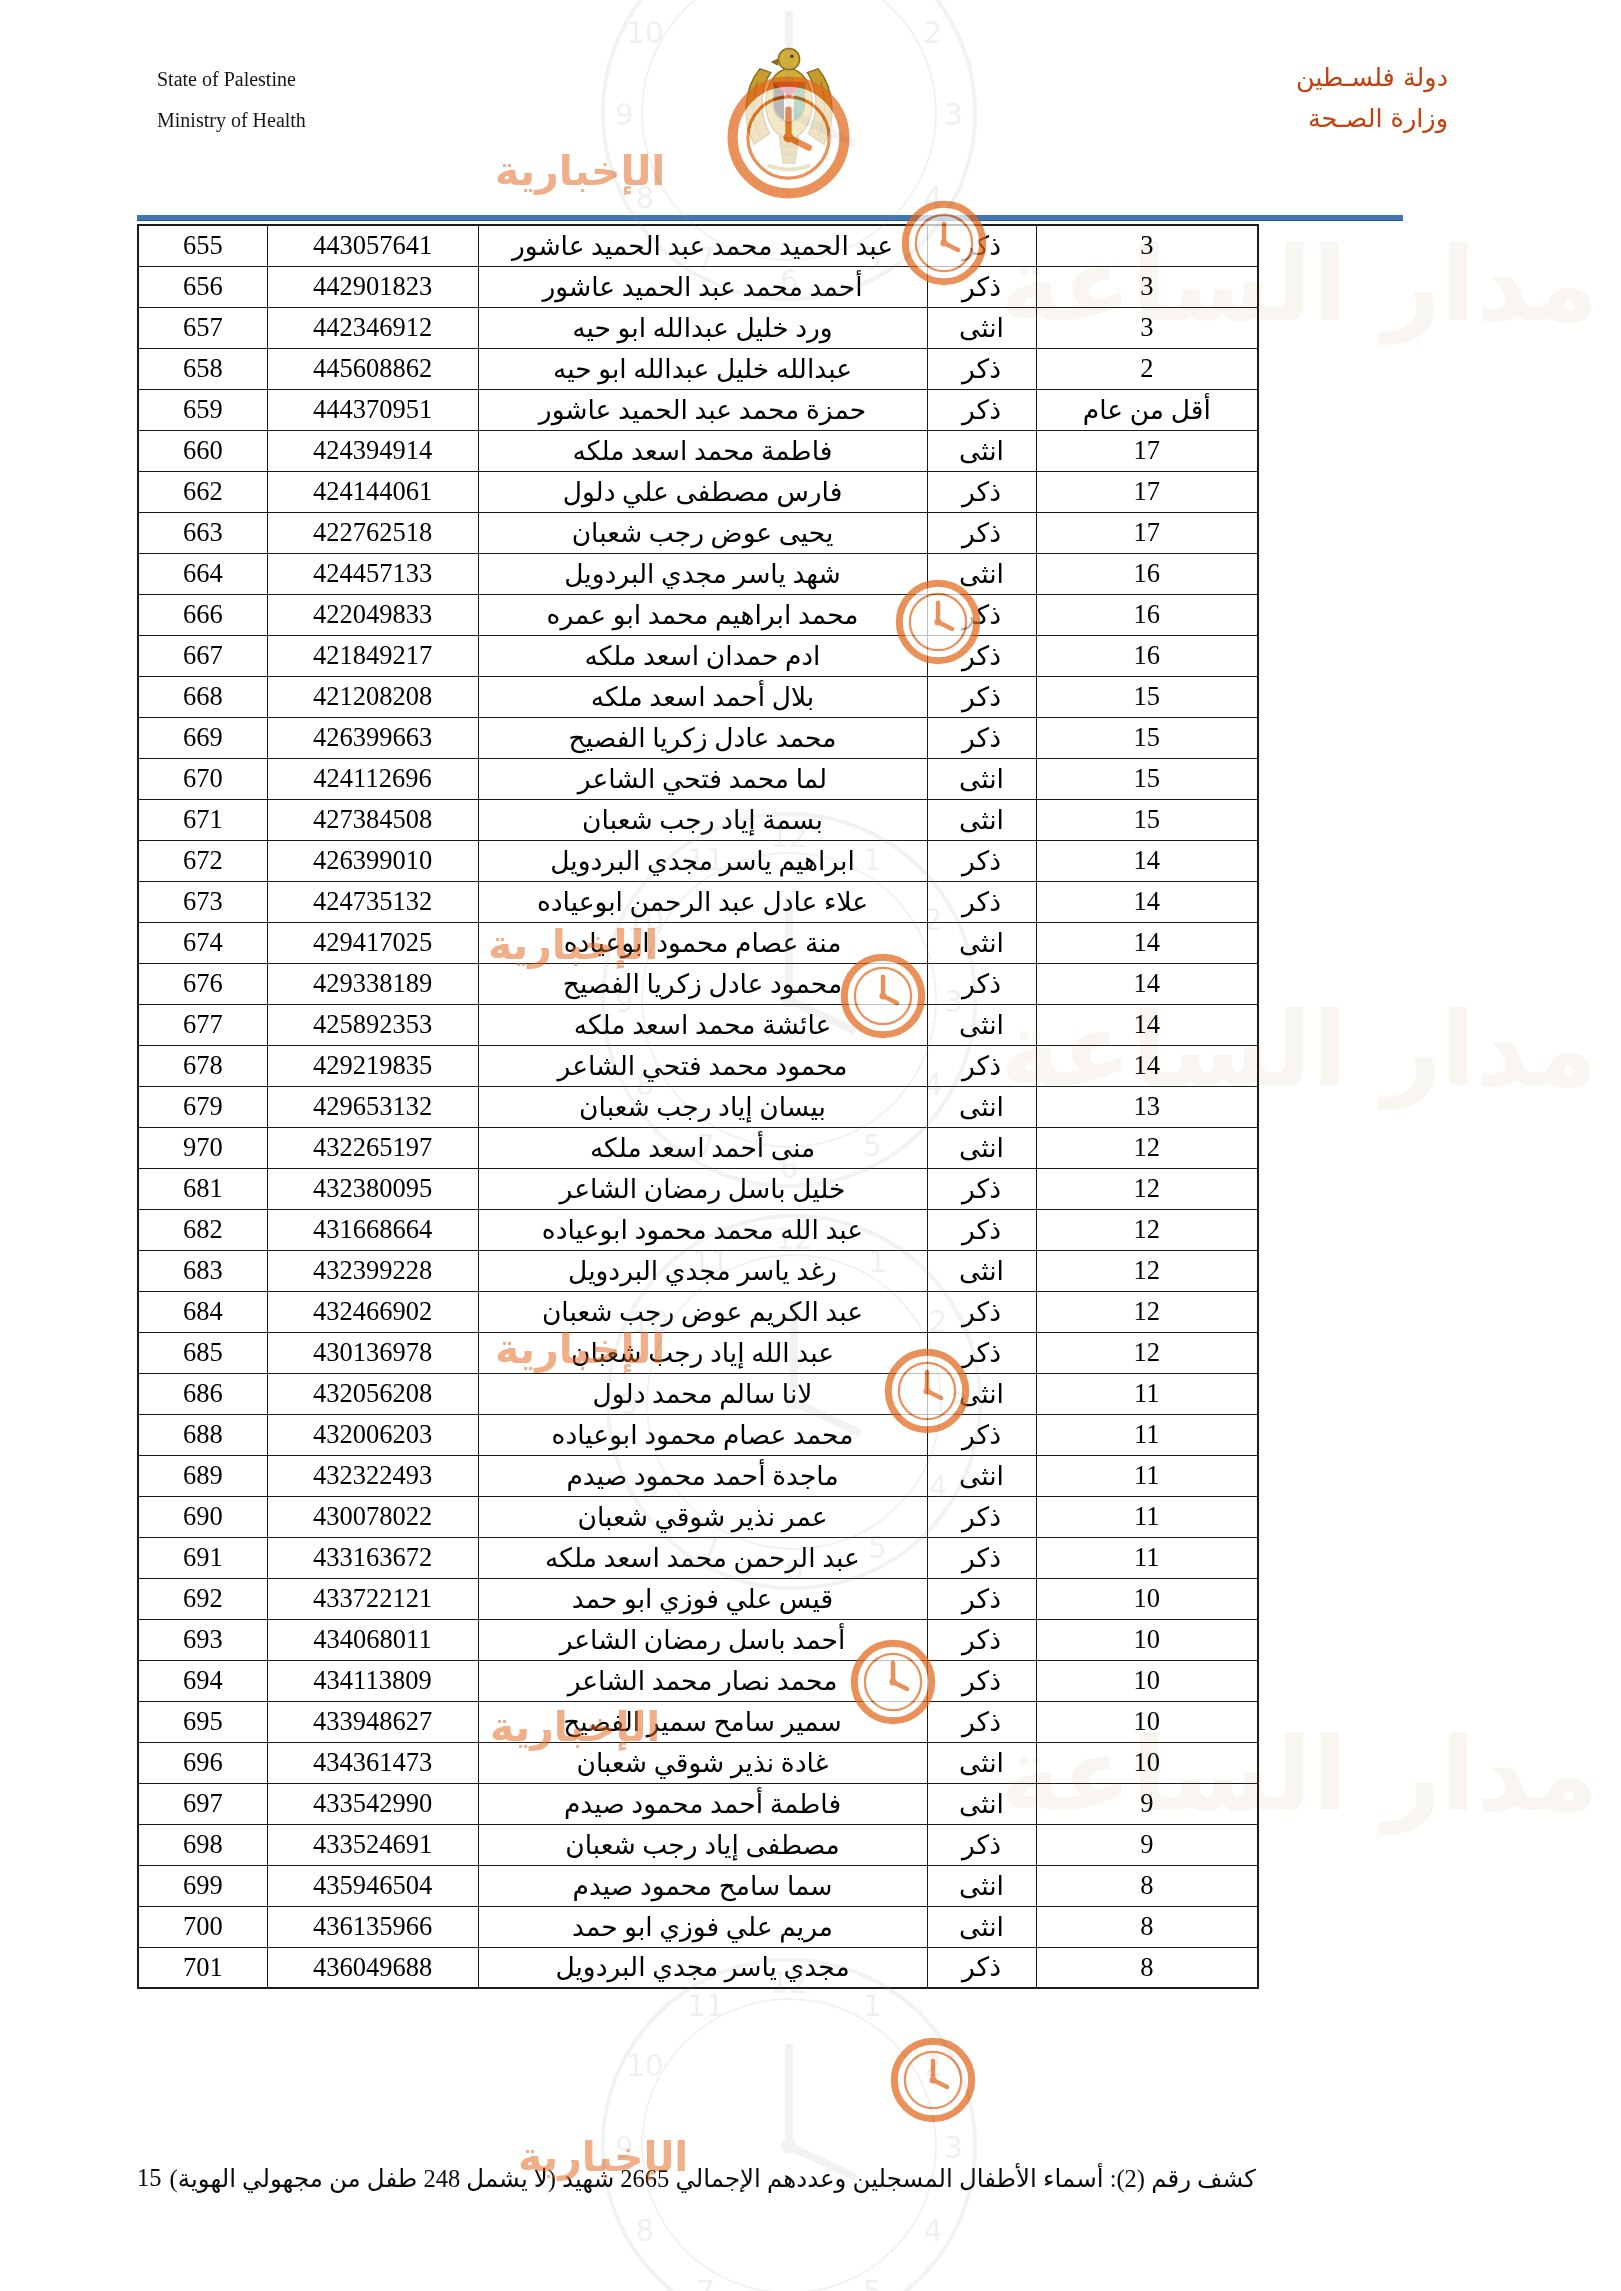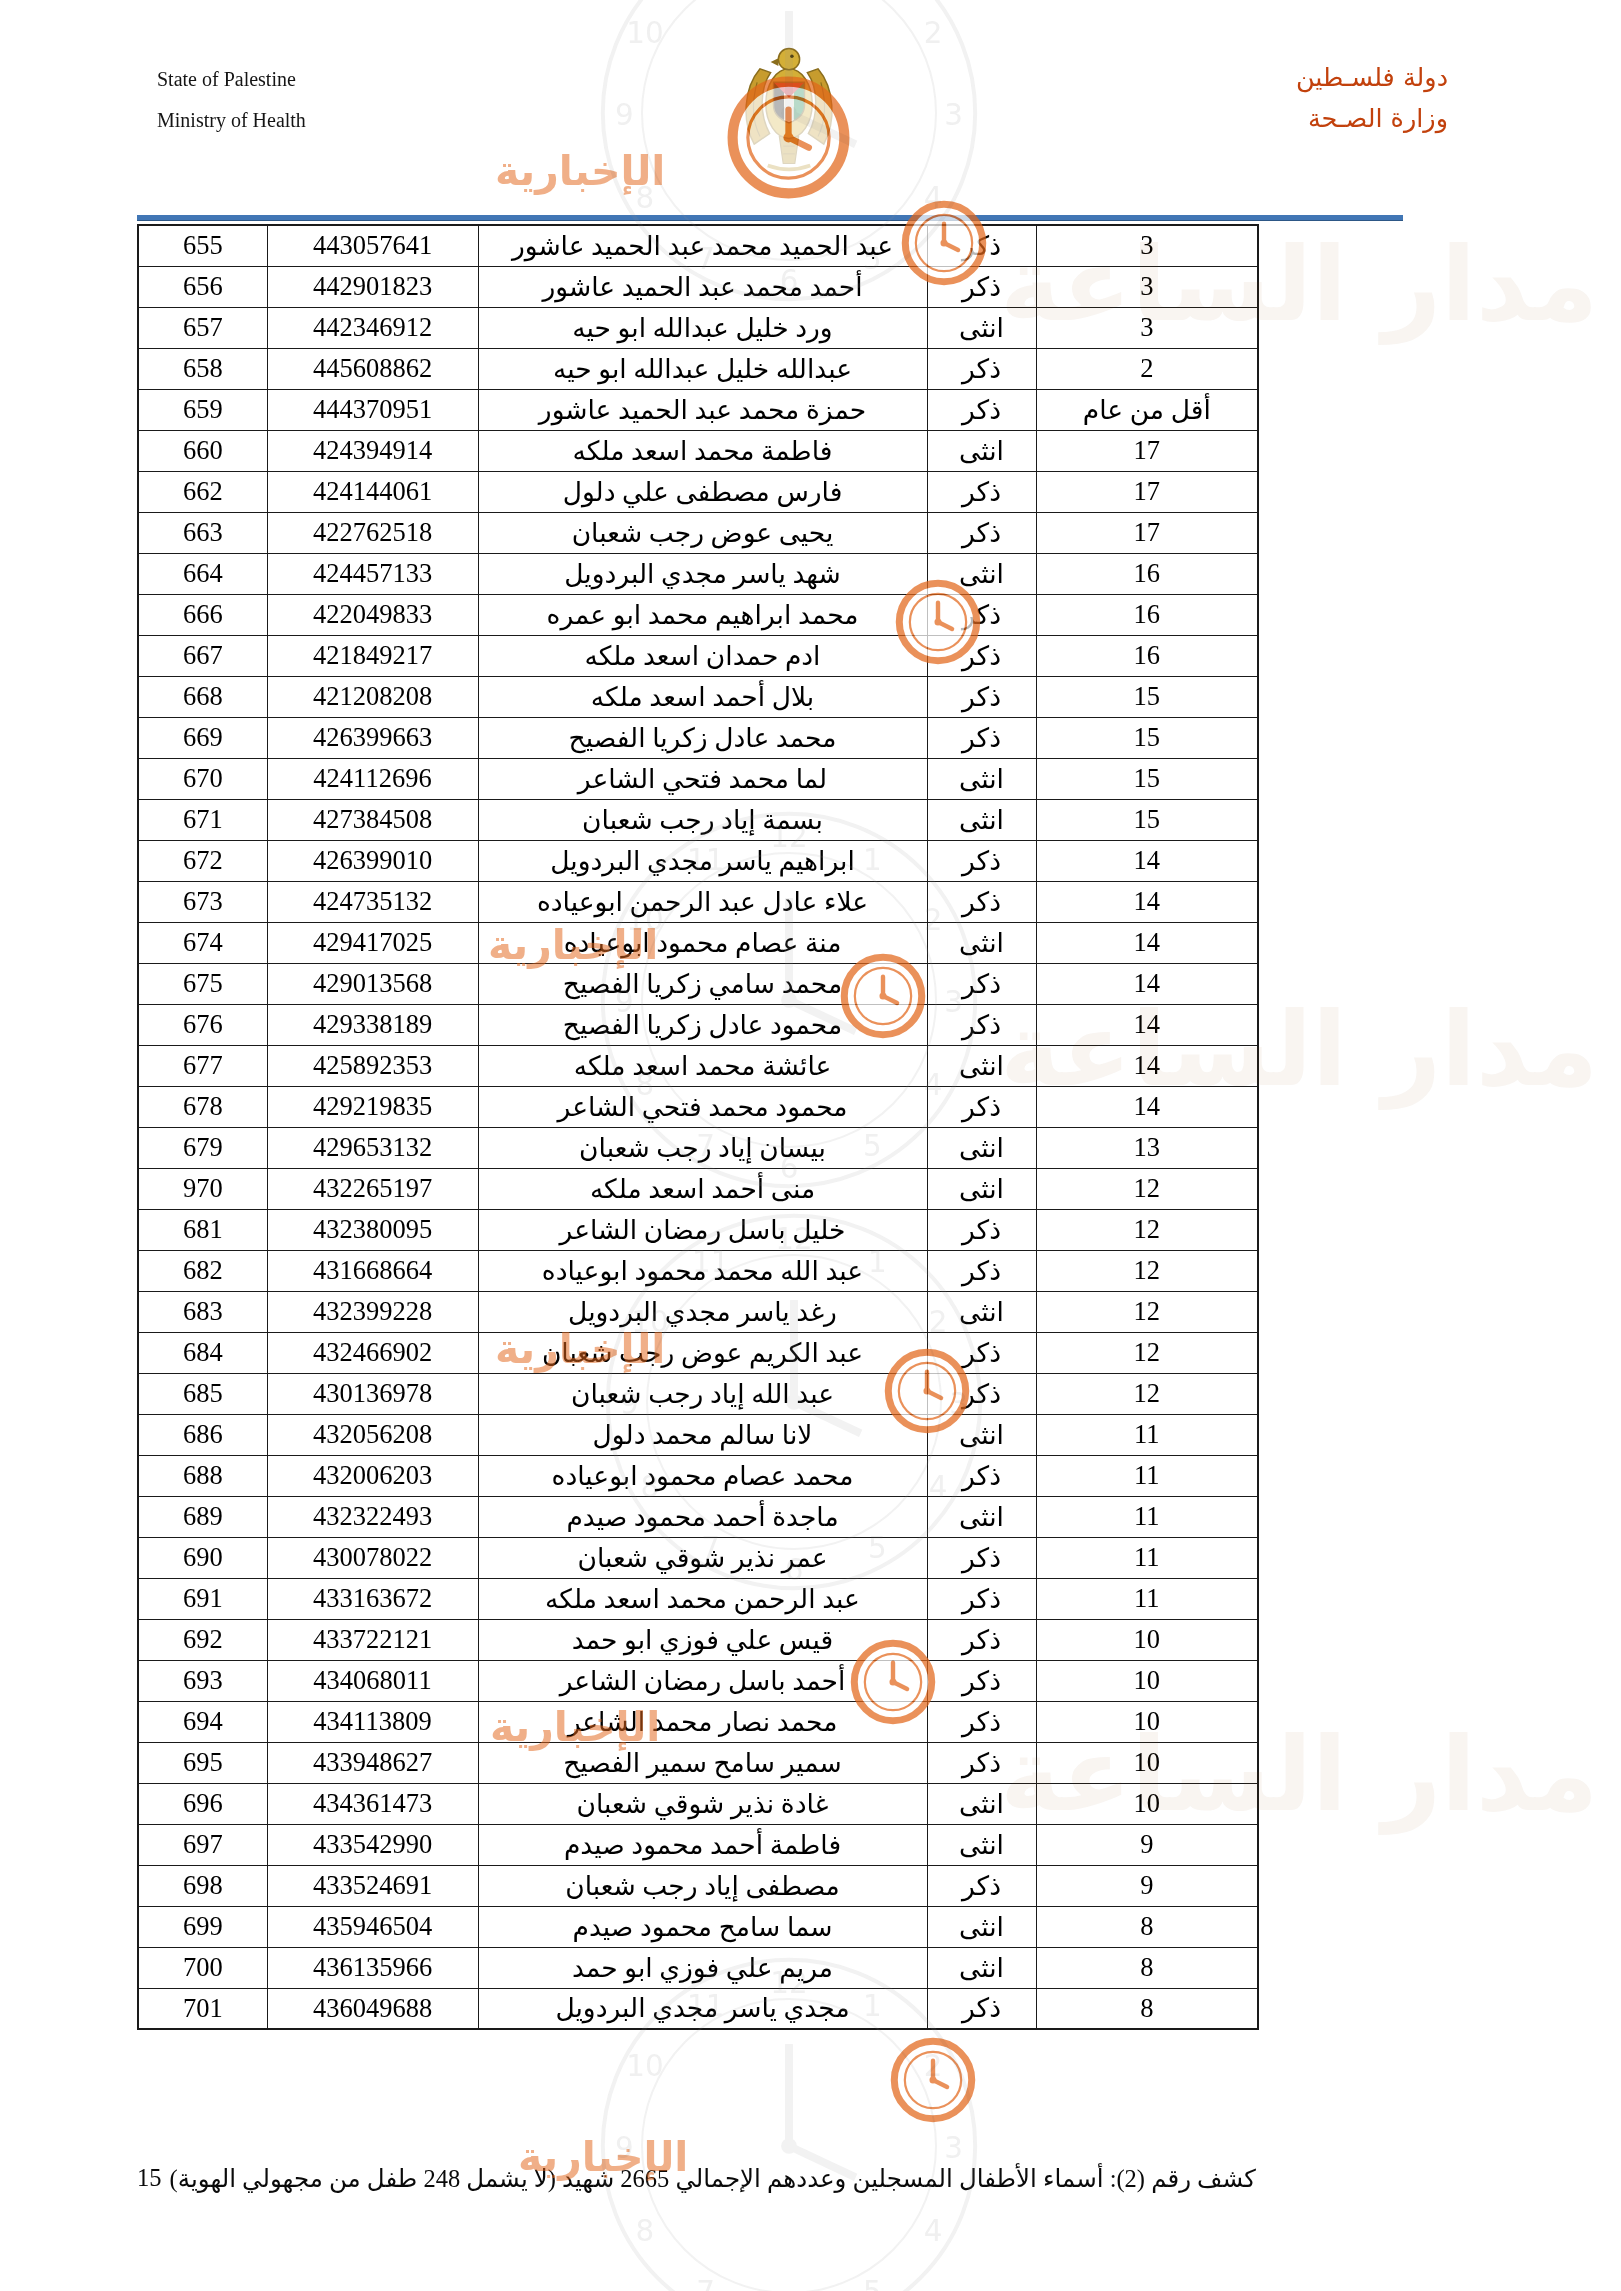--- a/index.html
+++ b/index.html
@@ -328,27 +328,20 @@
           <td class="age">14</td>
         </tr>
         <tr>
           <td class="serial">674</td>
           <td class="id">429417025</td>
           <td class="name" dir="rtl">منة عصام محمود ابوعياده</td>
           <td class="gender" dir="rtl">انثى</td>
           <td class="age">14</td>
         </tr>
         <tr>
-          <td class="serial">675</td>
-          <td class="id">429013568</td>
-          <td class="name" dir="rtl">محمد سامي زكريا الفصيح</td>
-          <td class="gender" dir="rtl">ذكر</td>
-          <td class="age">14</td>
-        </tr>
-        <tr>
           <td class="serial">676</td>
           <td class="id">429338189</td>
           <td class="name" dir="rtl">محمود عادل زكريا الفصيح</td>
           <td class="gender" dir="rtl">ذكر</td>
           <td class="age">14</td>
         </tr>
         <tr>
           <td class="serial">677</td>
           <td class="id">425892353</td>
           <td class="name" dir="rtl">عائشة محمد اسعد ملكه</td>

